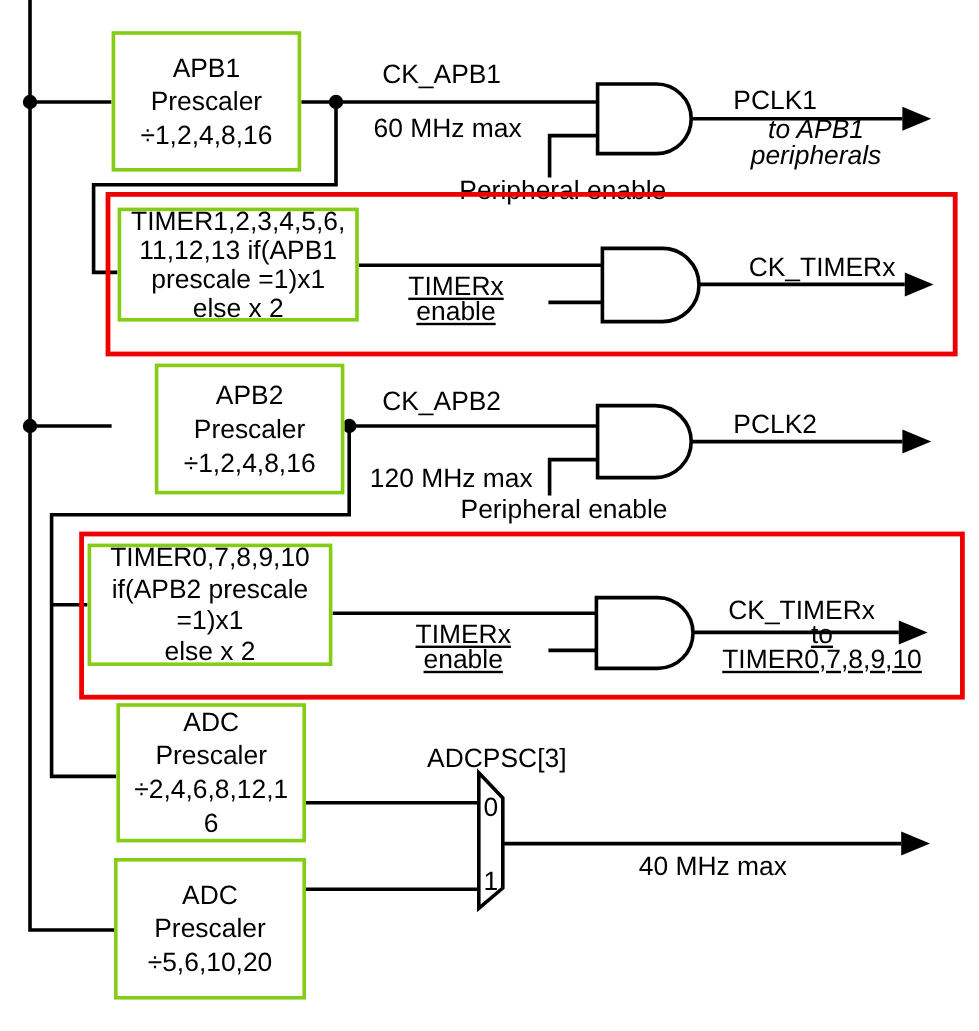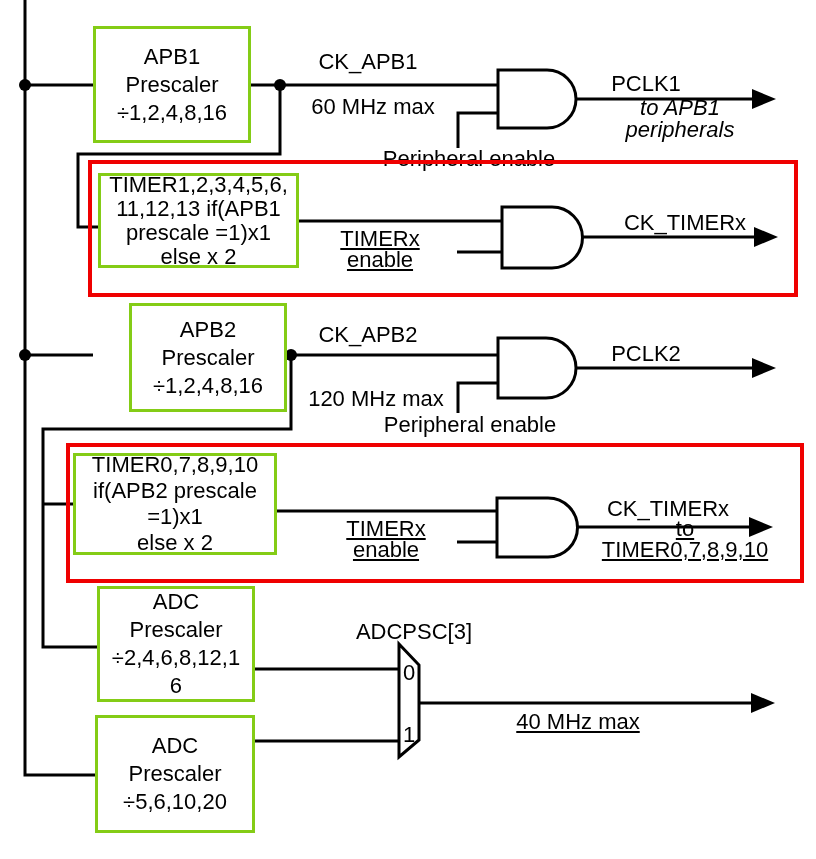--- a/index.html
+++ b/index.html
@@ -129,18 +129,18 @@
 
   <div class="lbl two" style="left:386px; top:518px;">TIMERx
 enable</div>
   <div class="lbl" style="left:668px; top:498px;">CK_TIMERx</div>
   <div class="lbl two" style="left:685px; top:518px;text-align:center;">to
 TIMER0,7,8,9,10</div>
 
   <div class="lbl" style="left:414px; top:621px;text-align:center;">ADCPSC[3]</div>
   <div class="lbl" style="left:409px; top:662px;">0</div>
   <div class="lbl" style="left:409px; top:724px;">1</div>
-  <div class="lbl" style="left:578px; top:711px;text-decoration:underline;">40 MHz max</div>
+  <div class="lbl" style="left:594px; top:711px;">40 MHz max</div>
 
   <div class="redframe" style="left:88px; top:160px; width:710px; height:137px;"></div>
   <div class="redframe" style="left:66px; top:443px; width:738px; height:140px;"></div>
 
 </div>
 
 </body></html>

